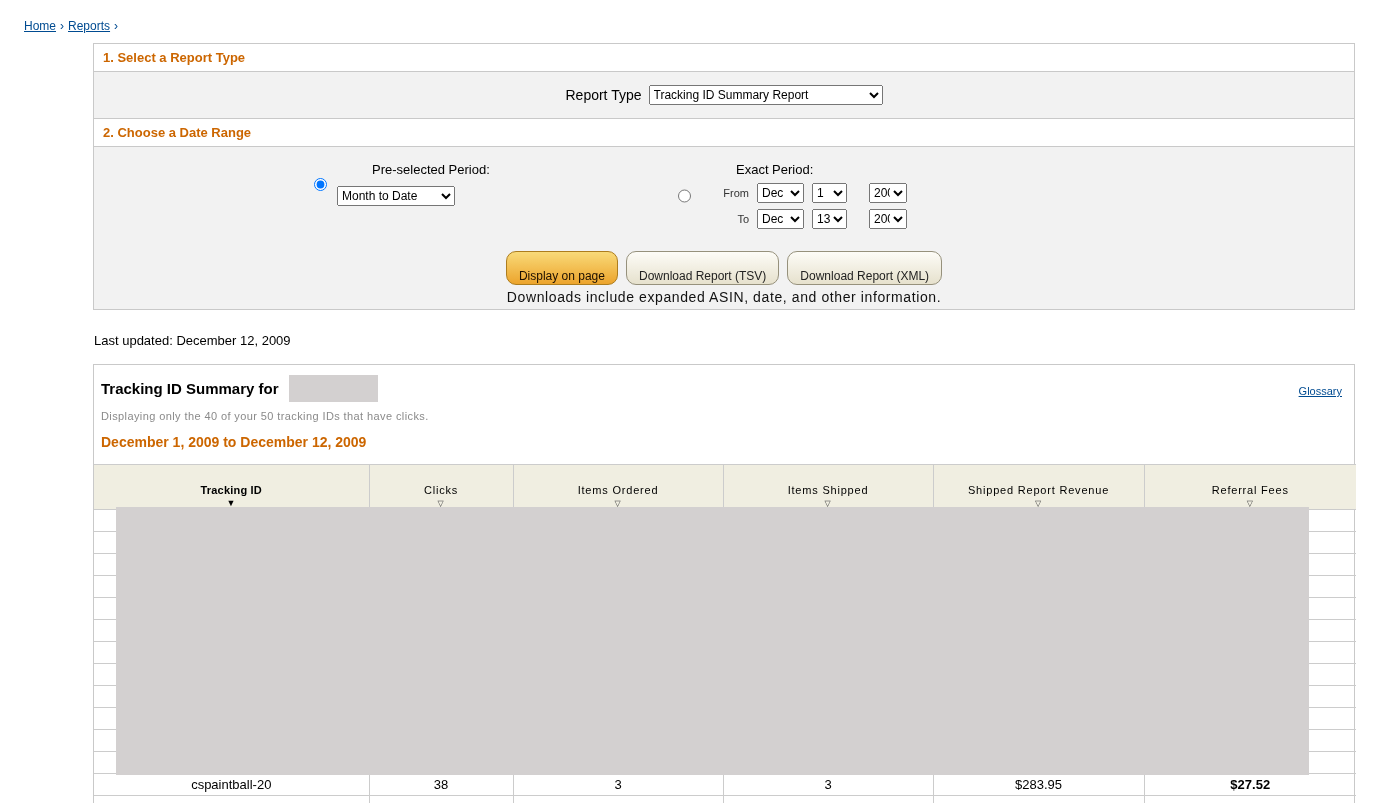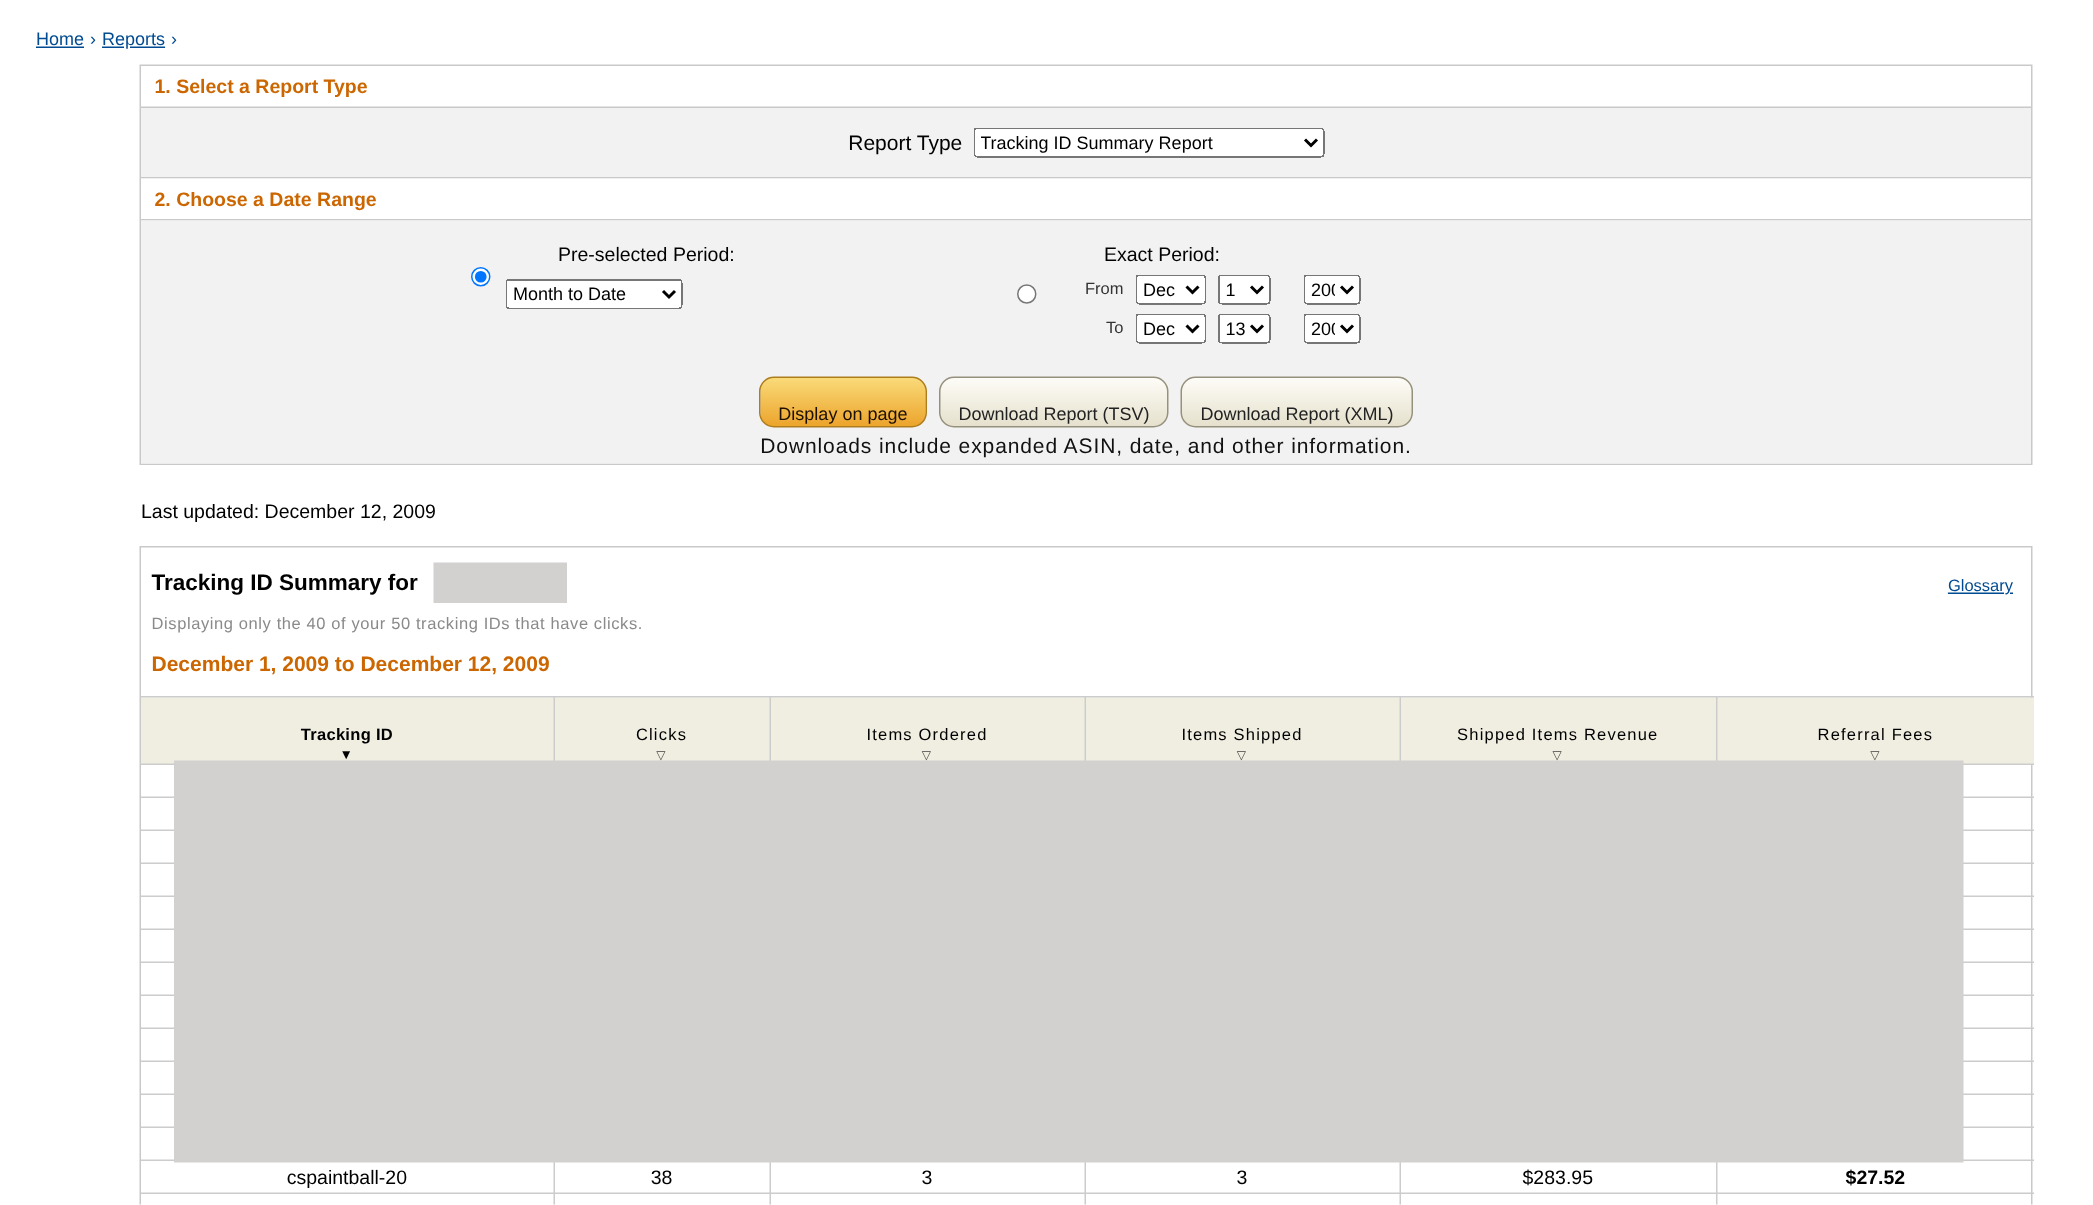--- a/index.html
+++ b/index.html
@@ -187,21 +187,21 @@
             </th>
             <th>
               <span class="th-label">Items Ordered</span>
               <span class="th-arrow">▽</span>
             </th>
             <th>
               <span class="th-label">Items Shipped</span>
               <span class="th-arrow">▽</span>
             </th>
             <th>
-              <span class="th-label">Shipped Items Revenue</span>
+              <span class="th-label">Shipped Report Revenue</span>
               <span class="th-arrow">▽</span>
             </th>
             <th>
               <span class="th-label">Referral Fees</span>
               <span class="th-arrow">▽</span>
             </th>
           </tr>
         </thead>
         <tbody>
             <tr>

